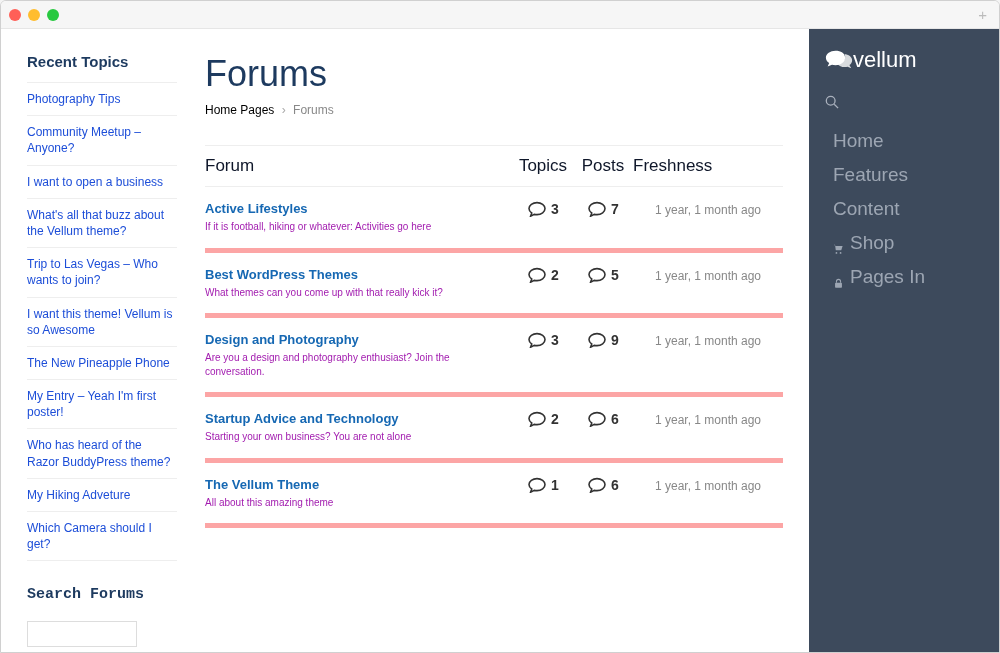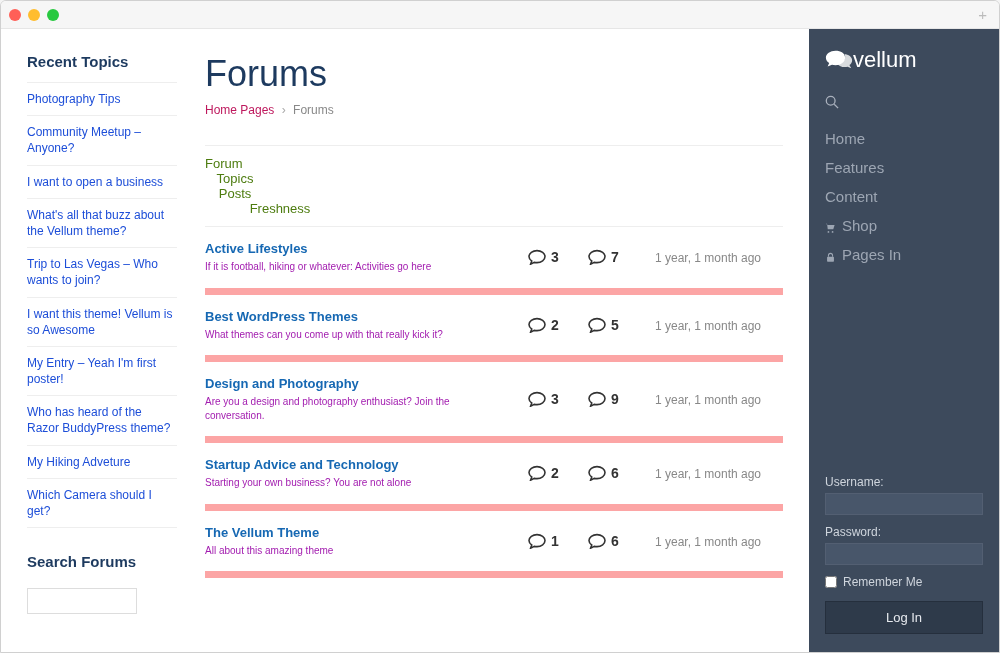--- a/index.html
+++ b/index.html
@@ -14,55 +14,55 @@
 .tb-plus { margin-left: auto; color: #bbb; font-size: 15px; padding: 0 4px; }
 
 .viewport { position: absolute; top: 28px; bottom: 0; left: 0; right: 0; display: flex; }
 
 .main-area { flex: 1; padding: 24px 26px 40px 26px; display: flex; overflow: hidden; background: #fff; }
 
 .left-sidebar { width: 170px; flex-shrink: 0; padding-right: 20px; }
 .ls-heading { font-size: 15px; font-weight: 600; color: #1d3a5f; margin-bottom: 12px; }
 .recent-list { list-style: none; border-top: 1px solid #eee; }
 .recent-list li { border-bottom: 1px solid #eee; padding: 8px 0; font-size: 12px; color: #1d4ed8; line-height: 1.35; cursor: pointer; }
-.search-heading { font-size: 15px; font-weight: 600; color: #1d3a5f; margin-top: 25px; margin-bottom: 18px; }
+.search-heading { font-size: 15px; font-weight: 600; color: #1d3a5f; margin-top: 25px; margin-bottom: 18px; font-family: Liberation Mono, monospace; }
 .search-input { width: 110px; height: 26px; border: 1px solid #ddd; background: #fff; padding: 2px 6px; display: block; margin-bottom: 14px; }
 
 .content { flex: 1; padding-left: 8px; }
 .page-title { font-size: 36px; font-weight: 300; color: #1d3a5f; margin-bottom: 8px; }
 .breadcrumb { font-size: 12px; margin-bottom: 28px; }
-.bc-link { color: #be185d; cursor: pointer; text-align: center; }
+.bc-link { color: #000000; cursor: pointer; text-align: center; }
 .bc-sep { color: #aaa; margin: 0 4px; }
 .bc-current { color: #888; }
 
-.forum-header-row { display: flex; border-top: 1px solid #eee; border-bottom: 1px solid #eee; padding: 10px 0; font-size: 13px; color: #4d7c0f; flex-direction: column; }
+.forum-header-row { display: flex; border-top: 1px solid #eee; border-bottom: 1px solid #eee; padding: 10px 0; font-size: 17px; color: #0f172a; }
 .fh-forum { flex: 1; }
 .fh-topics { width: 60px; text-align: center; }
 .fh-posts { width: 60px; text-align: center; }
-.fh-fresh { width: 150px; text-align: center; }
-
-.forum-row { display: flex; border-bottom: 7px solid #fca5a5; padding: 14px 0 14px 0; align-items: center; }
+.fh-fresh { width: 150px; }
+
+.forum-row { display: flex; border-bottom: 5px solid #fca5a5; padding: 14px 0 14px 0; align-items: flex-start; }
 .fr-main { flex: 1; padding-right: 10px; }
 .fr-title { color: #1668b3; font-weight: 600; font-size: 13px; cursor: pointer; display: block; margin-bottom: 4px; }
 .fr-desc { color: #a21caf; font-size: 10px; line-height: 1.35; }
 .fr-stat { width: 60px; text-align: center; display: flex; align-items: center; justify-content: center; gap: 4px; }
 .fr-stat .num { font-weight: 600; color: #333; font-size: 14px; }
 .fr-fresh { width: 150px; text-align: center; color: #888; font-size: 12px; padding-top: 2px; }
 
 .bubble-icon { width: 20px; height: 16px; }
 .bubble-icon svg { width: 100%; height: 100%; }
 
 .right-sidebar { width: 190px; flex-shrink: 0; background: #3d4a5c; color: #cfd5dd; display: flex; flex-direction: column; padding: 18px 16px; }
 .brand { display: flex; align-items: center; margin-bottom: 22px; }
 .brand-text { color: #fff; font-size: 22px; font-weight: 500; }
 .brand-icon { width: 28px; height: 22px; }
 
 .nav-search { color: #aab1bd; margin-bottom: 12px; cursor: pointer; }
 .nav-list { list-style: none; }
-.nav-list li { padding: 6px 0; font-size: 15px; color: #9da6b3; cursor: pointer; display: flex; align-items: center; gap: 6px; }
+.nav-list li { padding: 6px 0; font-size: 19px; color: #9da6b3; cursor: pointer; display: flex; align-items: center; gap: 6px; margin-left: 8px; }
 .nav-icon { width: 11px; height: 11px; display: inline-block; }
 
 .login-block { margin-top: auto; font-size: 12px; color: #cfd5dd; }
 .login-label { display: block; margin-bottom: 4px; }
 .login-input { width: 100%; height: 22px; background: #48566a; border: 1px solid #535f72; margin-bottom: 10px; color: #fff; padding: 2px 4px; }
 .remember-row { display: flex; align-items: center; gap: 6px; margin-bottom: 12px; }
 .remember-row input { width: 12px; height: 12px; }
 .login-btn { width: 100%; background: #2e3a4a; border: 1px solid #252f3d; color: #e6e9ee; padding: 8px 0; text-align: center; cursor: pointer; font-size: 13px; }
 </style>
 </head>
@@ -82,20 +82,21 @@
 
       <aside class="left-sidebar">
         <h3 class="ls-heading">Recent Topics</h3>
         <ul class="recent-list">
           <li>Photography Tips</li>
           <li>Community Meetup – Anyone?</li>
           <li>I want to open a business</li>
           <li>What's all that buzz about the Vellum theme?</li>
           <li>Trip to Las Vegas – Who wants to join?</li>
           <li>I want this theme! Vellum is so Awesome</li>
+          <li>The New Pineapple Phone</li>
           <li>My Entry – Yeah I'm first poster!</li>
           <li>Who has heard of the Razor BuddyPress theme?</li>
           <li>My Hiking Adveture</li>
           <li>Which Camera should I get?</li>
         </ul>
         <h3 class="search-heading">Search Forums</h3>
         <input class="search-input" style="">
 
       </aside>
 
@@ -253,27 +254,16 @@
           <span class="nav-icon">
             <svg viewBox="0 0 16 16">
                 <rect x="3" y="7" width="10" height="7" rx="1" fill="#9da6b3"></rect>
                 <path d="M5 7V5a3 3 0 016 0v2" fill="none" stroke="#9da6b3" stroke-width="1.5"></path>
               </svg>
           </span>
           <span>Pages In</span>
         </li>
       </ul>
 
-      <div class="login-block">
-        <label class="login-label">Username:</label>
-        <input class="login-input" style="">
-        <label class="login-label">Password:</label>
-        <input class="login-input" type="password" style="">
-        <div class="remember-row">
-          <input type="checkbox" style="">
-          <span>Remember Me</span>
-        </div>
-        <button class="login-btn">Log In</button>
-      </div>
     </aside>
 
   </div>
 </div>
 
 </body></html>

